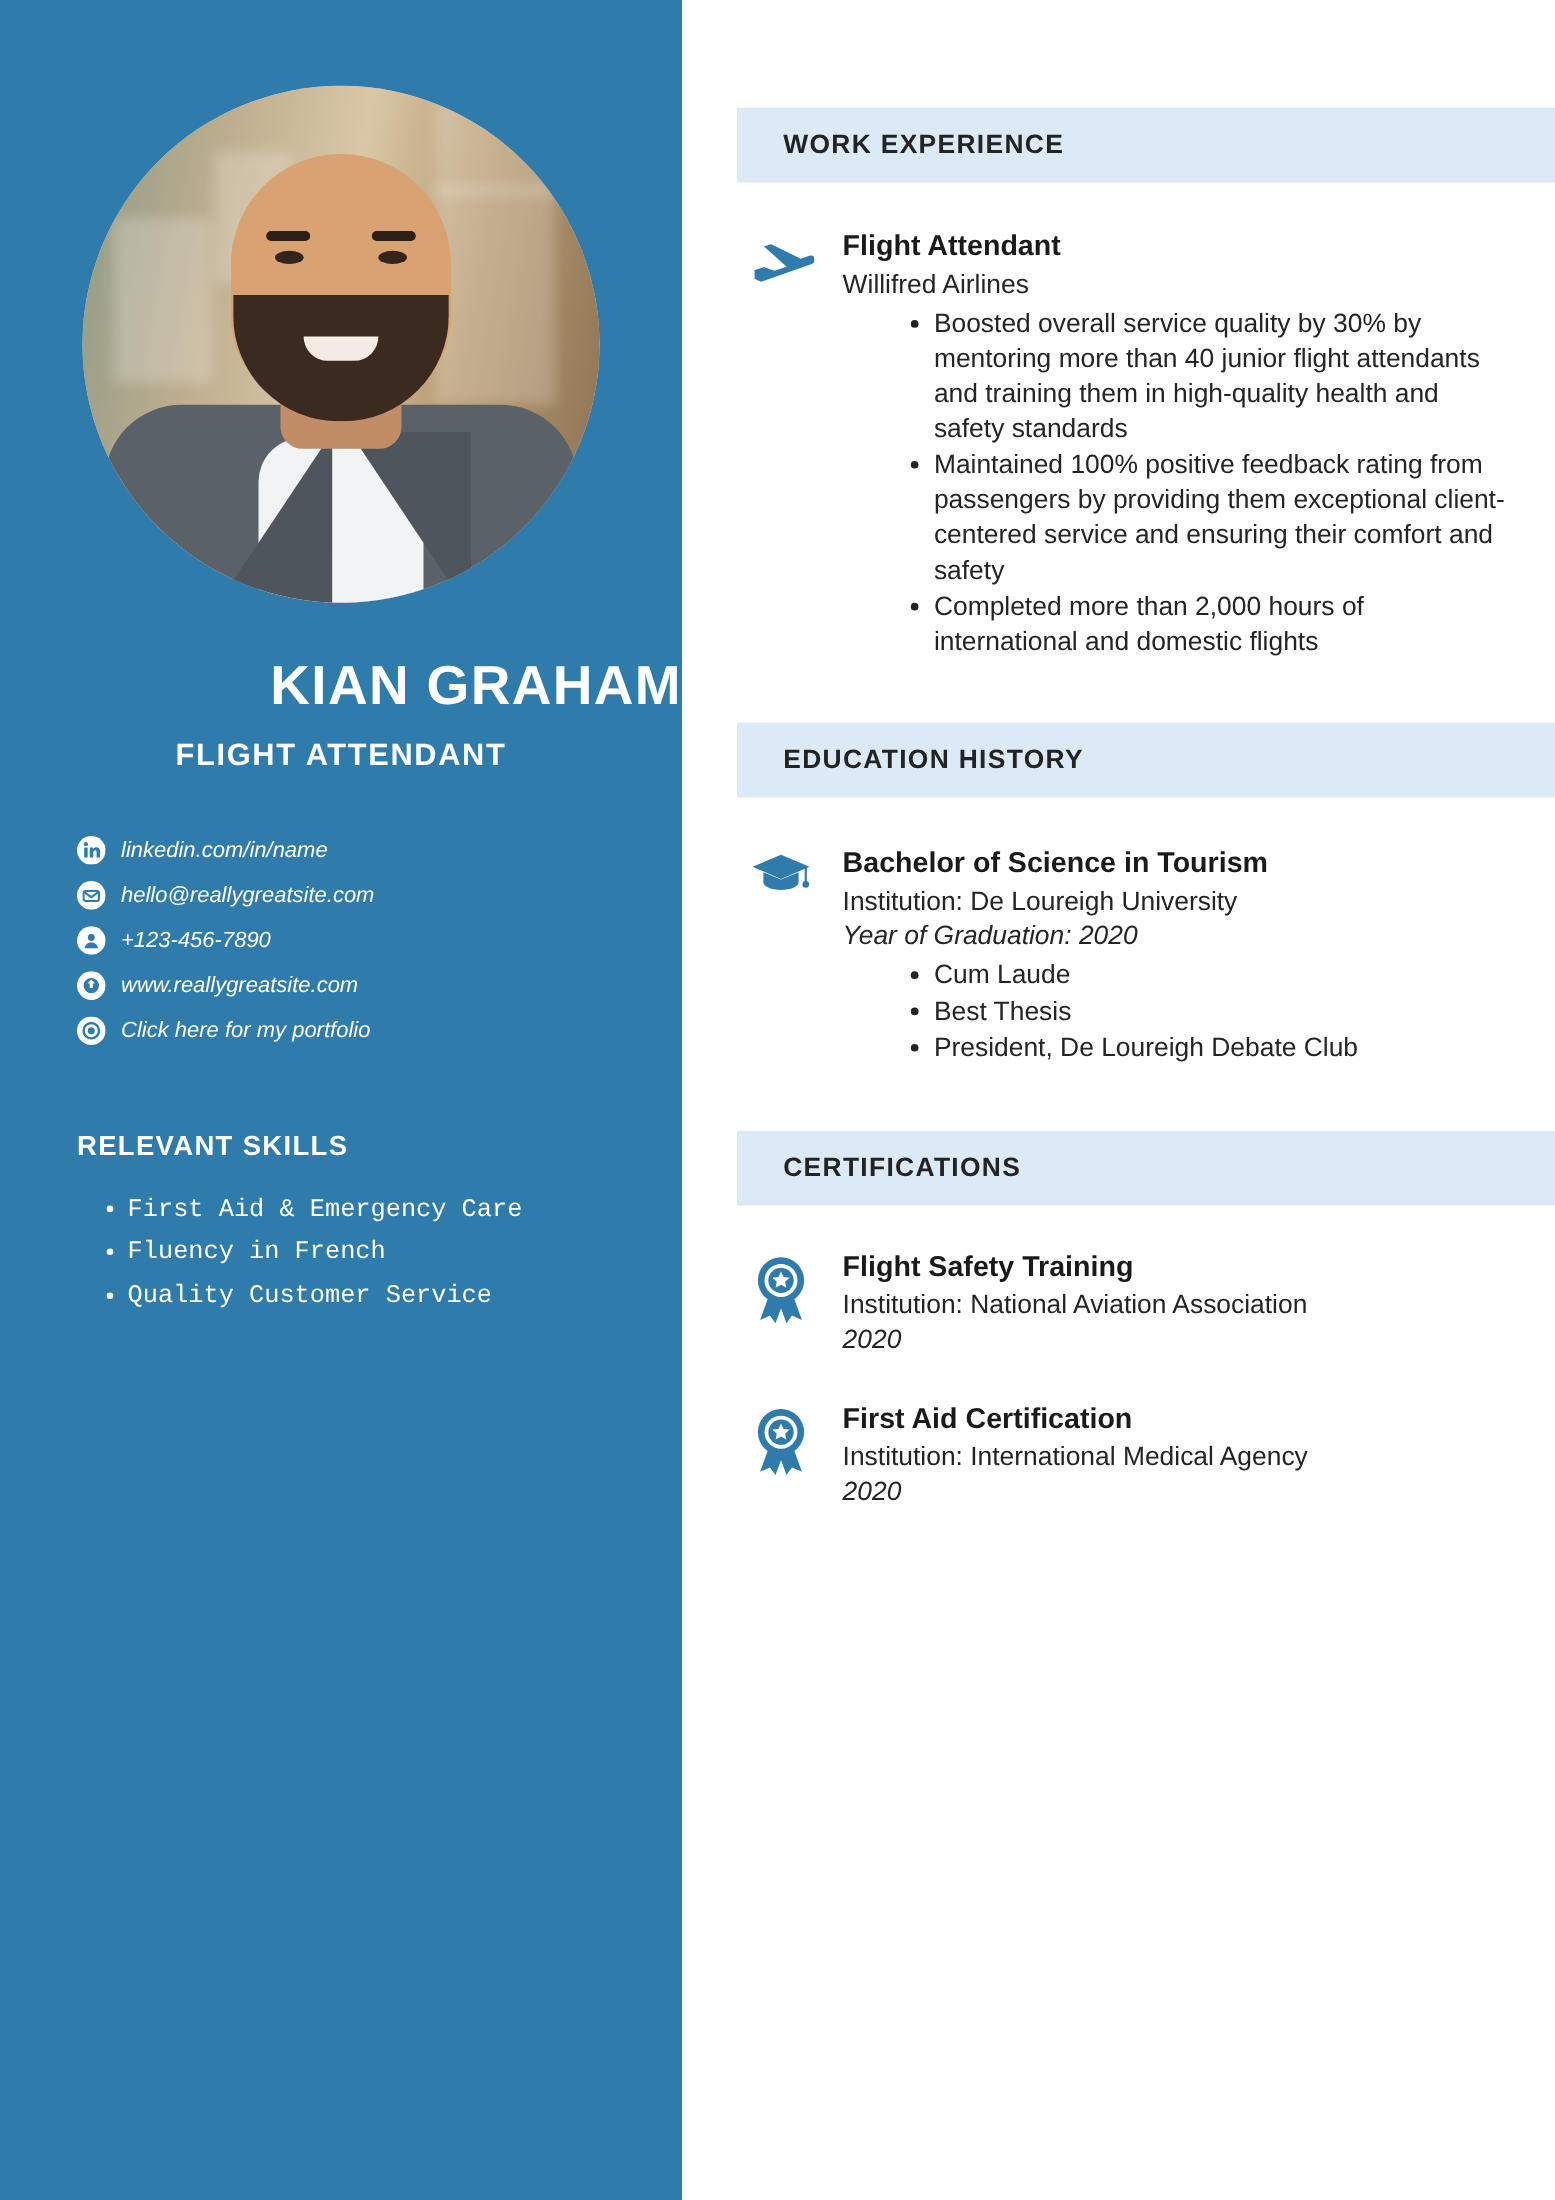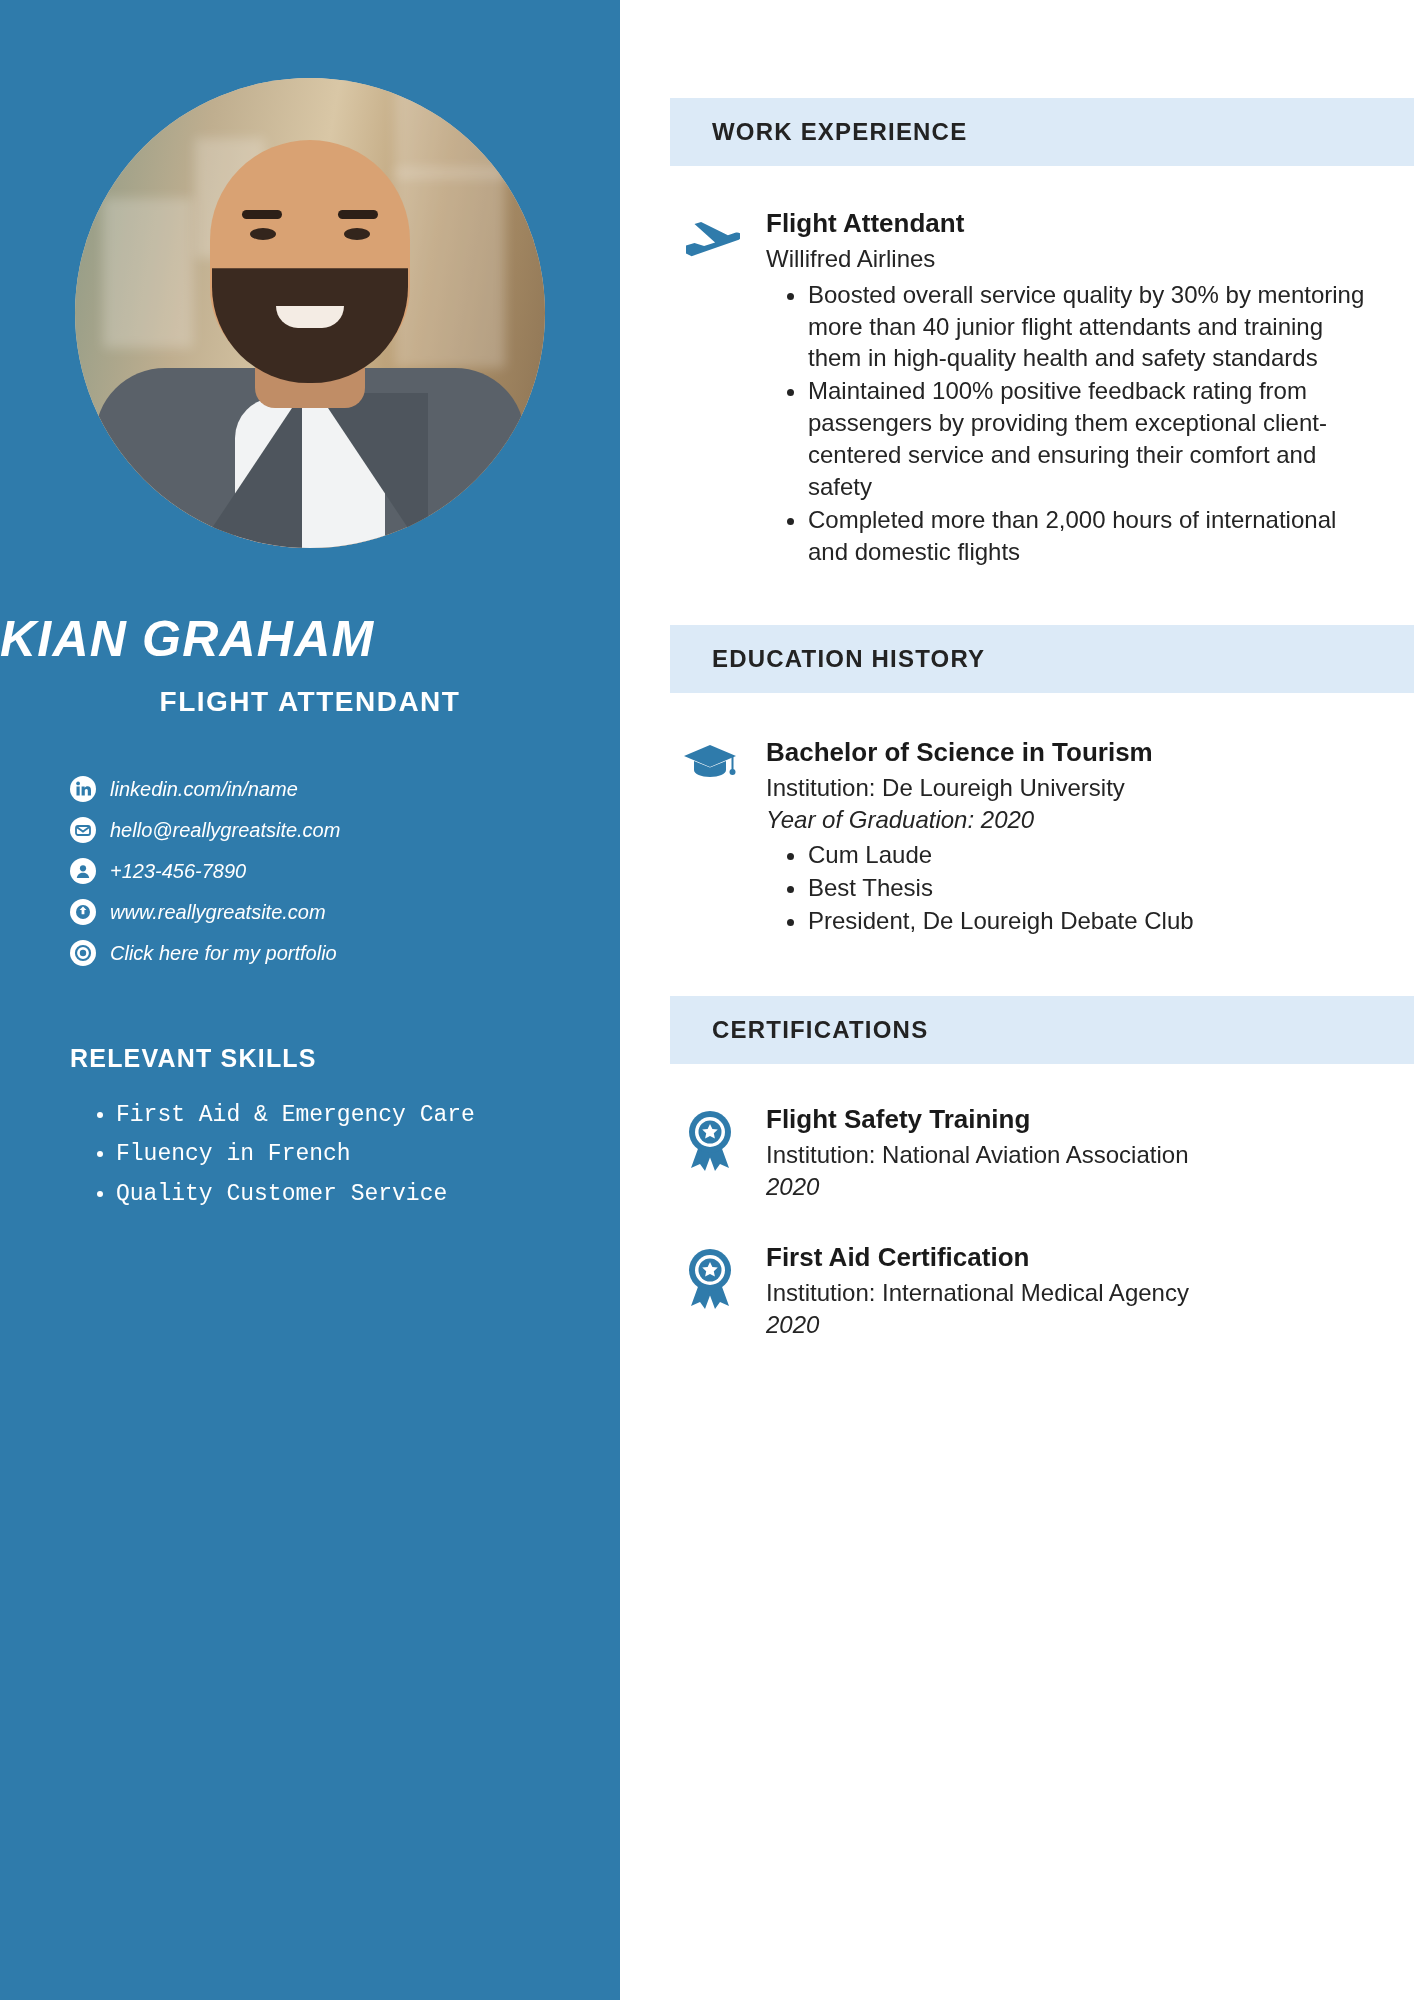--- a/index.html
+++ b/index.html
@@ -152,26 +152,25 @@
     top: 132px;
     width: 40px;
     height: 9px;
     background: #2c1f17;
     border-radius: 6px;
   }
   .brow.l { left: 50%; margin-left: -68px; }
   .brow.r { left: 50%; margin-left: 28px; }
 
   .name {
-    margin-top: 62px;
-    text-align: left;
+    margin-top: 46px;
+    text-align: right;
     font-size: 50px;
     font-weight: 700;
     letter-spacing: 1.2px;
-    font-style: italic;
   }
   .role {
     margin-top: 18px;
     text-align: center;
     font-size: 28px;
     font-weight: 700;
     letter-spacing: 1.5px;
   }
   .contact-list {
     margin: 58px 0 0 70px;
@@ -266,21 +265,21 @@
     line-height: 1.32;
     color: #242424;
   }
   .entry-bullets {
     margin: 4px 0 0 0;
     padding-left: 42px;
     font-size: 24px;
     line-height: 1.33;
     color: #242424;
   }
-  .entry-bullets li { margin-bottom: 1px; }
+  .entry-bullets li { margin-bottom: 1px; margin-left: 41px; }
   .cert-entry { margin-top: 40px; }
   .edu-entry { margin-top: 44px; }
 </style>
 </head>
 <body>
 
 <div class="page">
 
   <aside class="sidebar">
 

